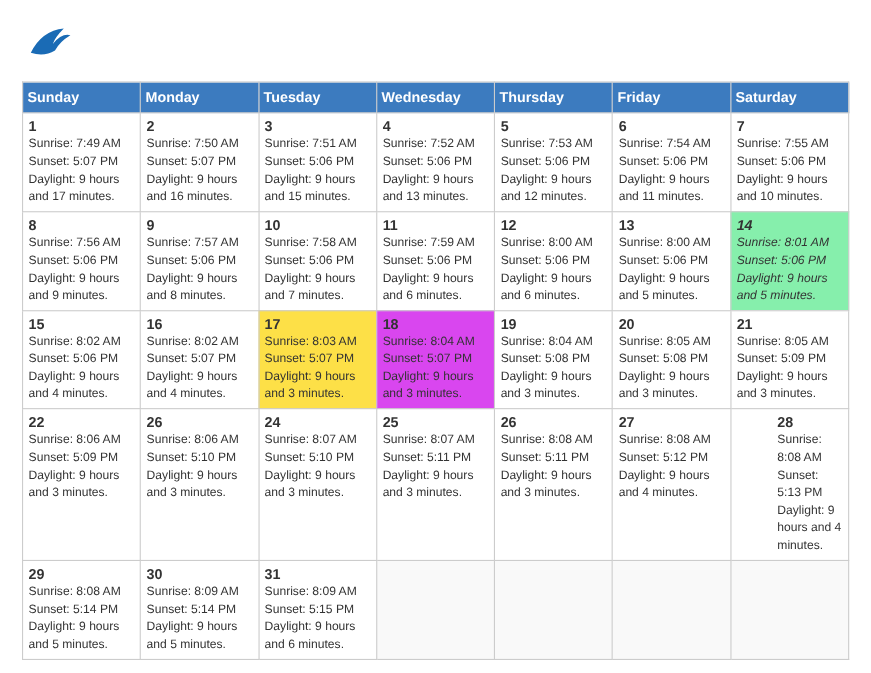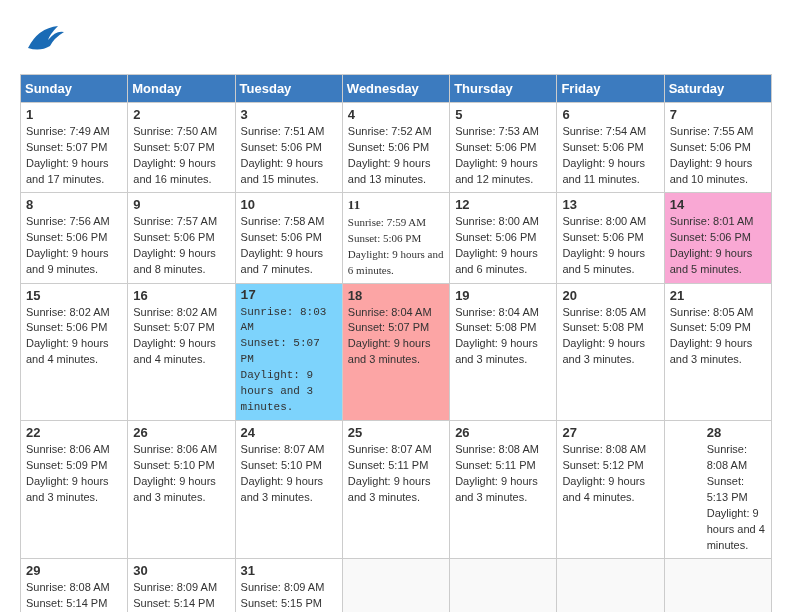--- a/index.html
+++ b/index.html
@@ -168,51 +168,51 @@
           <div class="day-info">Sunrise: 7:56 AM<br>Sunset: 5:06 PM<br>Daylight: 9 hours and 9 minutes.</div>
         </td>
         <td style="background: rgb(255, 255, 255);">
           <span class="day-num">9</span>
           <div class="day-info">Sunrise: 7:57 AM<br>Sunset: 5:06 PM<br>Daylight: 9 hours and 8 minutes.</div>
         </td>
         <td style="background: rgb(255, 255, 255);">
           <span class="day-num">10</span>
           <div class="day-info">Sunrise: 7:58 AM<br>Sunset: 5:06 PM<br>Daylight: 9 hours and 7 minutes.</div>
         </td>
-        <td style="background: rgb(255, 255, 255); font-family: Liberation Serif, serif;">
+        <td style="background: rgb(255, 255, 255);">
           <span class="day-num">11</span>
           <div class="day-info">Sunrise: 7:59 AM<br>Sunset: 5:06 PM<br>Daylight: 9 hours and 6 minutes.</div>
         </td>
         <td style="background: rgb(255, 255, 255);">
           <span class="day-num">12</span>
           <div class="day-info">Sunrise: 8:00 AM<br>Sunset: 5:06 PM<br>Daylight: 9 hours and 6 minutes.</div>
         </td>
         <td style="background: rgb(255, 255, 255);">
           <span class="day-num">13</span>
           <div class="day-info">Sunrise: 8:00 AM<br>Sunset: 5:06 PM<br>Daylight: 9 hours and 5 minutes.</div>
         </td>
-        <td style="background: #f9a8d4;">
+        <td style="background: #86efac; font-style: italic;">
           <span class="day-num">14</span>
           <div class="day-info">Sunrise: 8:01 AM<br>Sunset: 5:06 PM<br>Daylight: 9 hours and 5 minutes.</div>
         </td>
       </tr>
       <tr>
         <td style="background: rgb(255, 255, 255); margin-top: 12px;">
           <span class="day-num">15</span>
           <div class="day-info">Sunrise: 8:02 AM<br>Sunset: 5:06 PM<br>Daylight: 9 hours and 4 minutes.</div>
         </td>
         <td style="background: rgb(255, 255, 255);">
           <span class="day-num">16</span>
           <div class="day-info">Sunrise: 8:02 AM<br>Sunset: 5:07 PM<br>Daylight: 9 hours and 4 minutes.</div>
         </td>
-        <td style="background: #7dd3fc; font-family: Liberation Mono, monospace;">
+        <td style="background: #fde047;">
           <span class="day-num">17</span>
           <div class="day-info">Sunrise: 8:03 AM<br>Sunset: 5:07 PM<br>Daylight: 9 hours and 3 minutes.</div>
         </td>
-        <td style="background: #fca5a5;">
+        <td style="background: #d946ef;">
           <span class="day-num">18</span>
           <div class="day-info">Sunrise: 8:04 AM<br>Sunset: 5:07 PM<br>Daylight: 9 hours and 3 minutes.</div>
         </td>
         <td style="background: rgb(255, 255, 255);">
           <span class="day-num">19</span>
           <div class="day-info">Sunrise: 8:04 AM<br>Sunset: 5:08 PM<br>Daylight: 9 hours and 3 minutes.</div>
         </td>
         <td style="background: rgb(255, 255, 255);">
           <span class="day-num">20</span>
           <div class="day-info">Sunrise: 8:05 AM<br>Sunset: 5:08 PM<br>Daylight: 9 hours and 3 minutes.</div>

